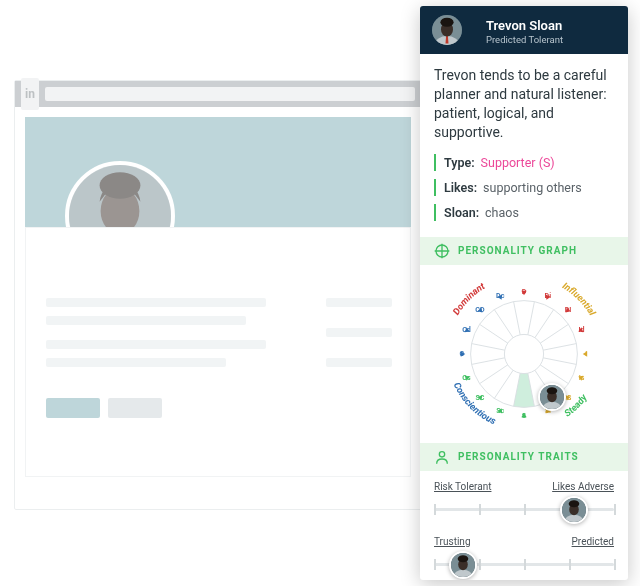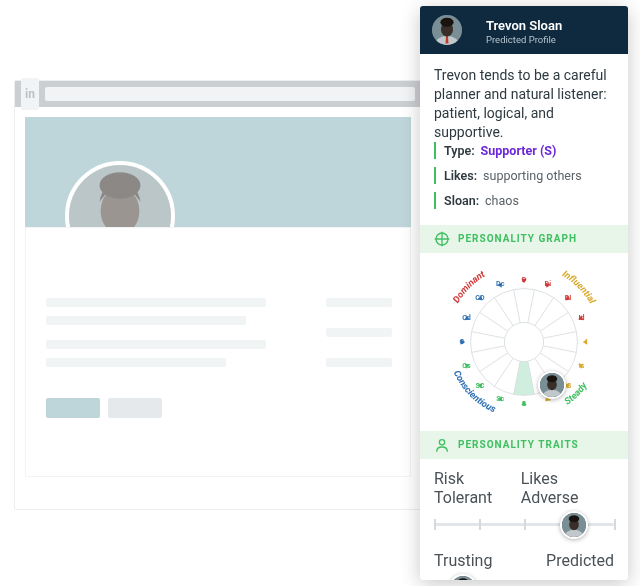--- a/index.html
+++ b/index.html
@@ -78,31 +78,31 @@
     overflow: hidden; flex-shrink: 0;
   }
   .hdr-ava svg { width: 100%; height: 100%; }
   .hdr-name { color: #fff; font-size: 13px; font-weight: 600; line-height: 1.2; }
   .hdr-sub { color: #b7c4cd; font-size: 9.5px; }
 
   .panel-body { padding: 12px 14px 8px; }
   .summary {
     font-size: 14px; color: #2e3a40; line-height: 1.35;
   }
-  .kv-list { margin-top: 0; }
+  .kv-list { margin-top: 12px; }
   .kv {
     border-left: 2px solid #3fbf61;
     padding: 1px 0 1px 8px;
     margin-bottom: 8px;
     font-size: 12.5px;
     display: flex; gap: 6px;
   }
   .kv-label { color: #2e3a40; font-weight: 600; }
   .kv-value { color: #5a6268; }
-  .kv-value.green { color: #6d28d9; font-weight: 700; }
+  .kv-value.green { color: #ec4899; font-weight: 400; }
 
   .section-header {
     background: #e8f6e9;
     padding: 6px 14px;
     display: flex; align-items: center; gap: 8px;
     font-size: 10px; font-weight: 700; letter-spacing: 1px;
     color: #3fbf61;
   }
   .section-header .ic { width: 16px; height: 16px; }
 
@@ -118,21 +118,21 @@
     box-shadow: 0 1px 4px rgba(0,0,0,.3);
     background: #4a5a60; overflow: hidden;
     left: 118px; top: 118px;
   }
   .marker-ava svg { width: 100%; height: 100%; }
 
   .traits { padding: 10px 14px 2px; }
   .trait { margin-bottom: 14px; }
   .trait-labels {
     display: flex; justify-content: space-between;
-    font-size: 16px; color: #4a5258; margin-bottom: 6px;
+    font-size: 10px; color: #4a5258; margin-bottom: 6px; text-decoration: underline;
   }
   .slider {
     position: relative; height: 24px;
   }
   .slider-track {
     position: absolute; left: 0; right: 0; top: 10px;
     height: 3px; background: #e2e6e8; border-radius: 2px;
   }
   .slider-tick {
     position: absolute; top: 6px; width: 1.5px; height: 11px; background: #d4d9db;
@@ -192,21 +192,21 @@
       <svg viewBox="0 0 100 100">
         <rect width="100" height="100" class="portrait-bg"></rect>
         <ellipse class="portrait-shirt" cx="50" cy="98" rx="40" ry="28"></ellipse>
         <polygon class="portrait-tie" points="47,70 53,70 55,95 45,95"></polygon>
         <ellipse class="portrait-face" cx="50" cy="48" rx="20" ry="24"></ellipse>
         <ellipse class="portrait-hair" cx="50" cy="24" rx="22" ry="15"></ellipse>
       </svg>
     </div>
     <div>
       <div class="hdr-name">Trevon Sloan</div>
-      <div class="hdr-sub">Predicted Profile</div>
+      <div class="hdr-sub">Predicted Tolerant</div>
     </div>
   </div>
 
   <div class="panel-body">
     <div class="summary">Trevon tends to be a careful planner and natural listener: patient, logical, and supportive.</div>
     <div class="kv-list">
       <div class="kv">
         <span class="kv-label">Type:</span>
         <span class="kv-value green">Supporter (S)</span>
       </div>

